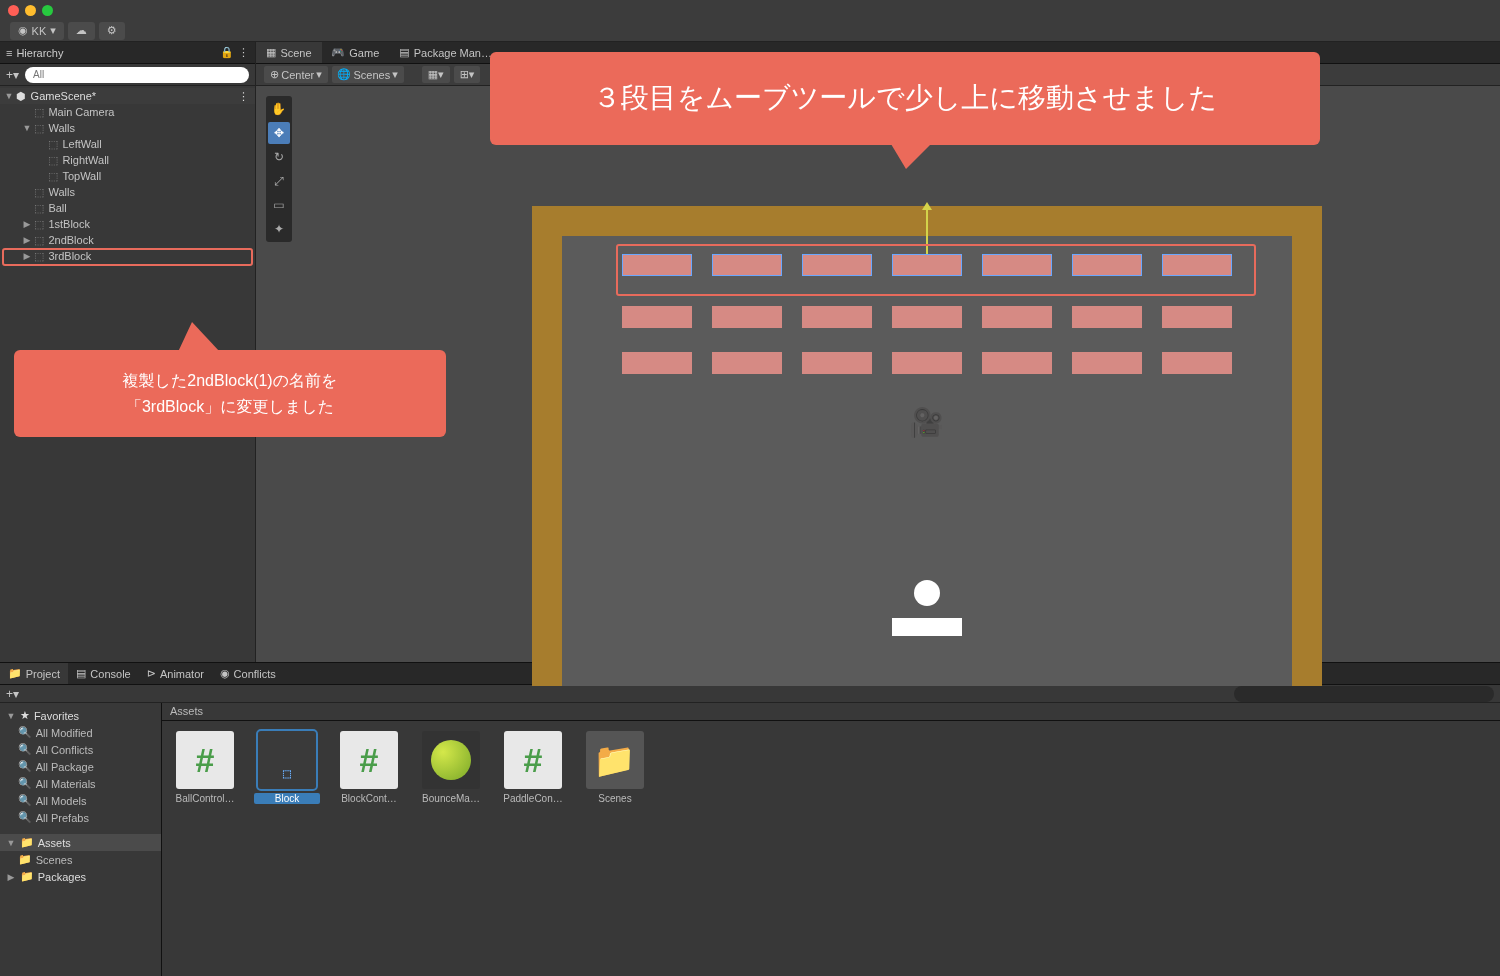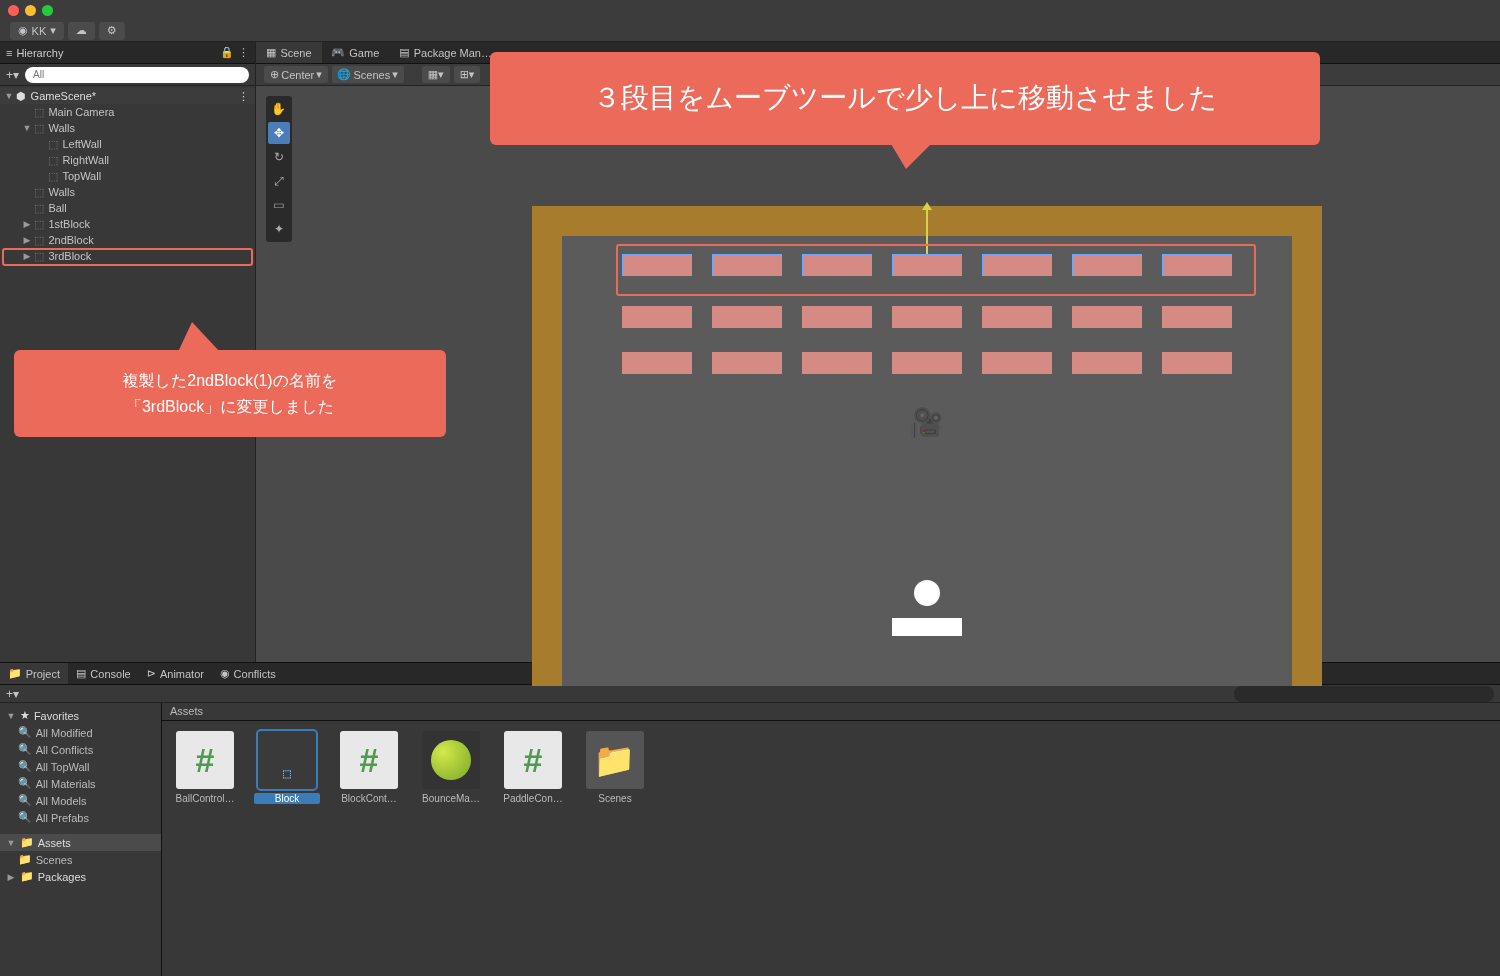--- a/index.html
+++ b/index.html
@@ -293,21 +293,21 @@
           <div class="pitem">
             <span>🔍</span>
             <span>All Modified</span>
           </div>
           <div class="pitem">
             <span>🔍</span>
             <span>All Conflicts</span>
           </div>
           <div class="pitem">
             <span>🔍</span>
-            <span>All TopWall</span>
+            <span>All Package</span>
           </div>
           <div class="pitem">
             <span>🔍</span>
             <span>All Materials</span>
           </div>
           <div class="pitem">
             <span>🔍</span>
             <span>All Models</span>
           </div>
           <div class="pitem">

